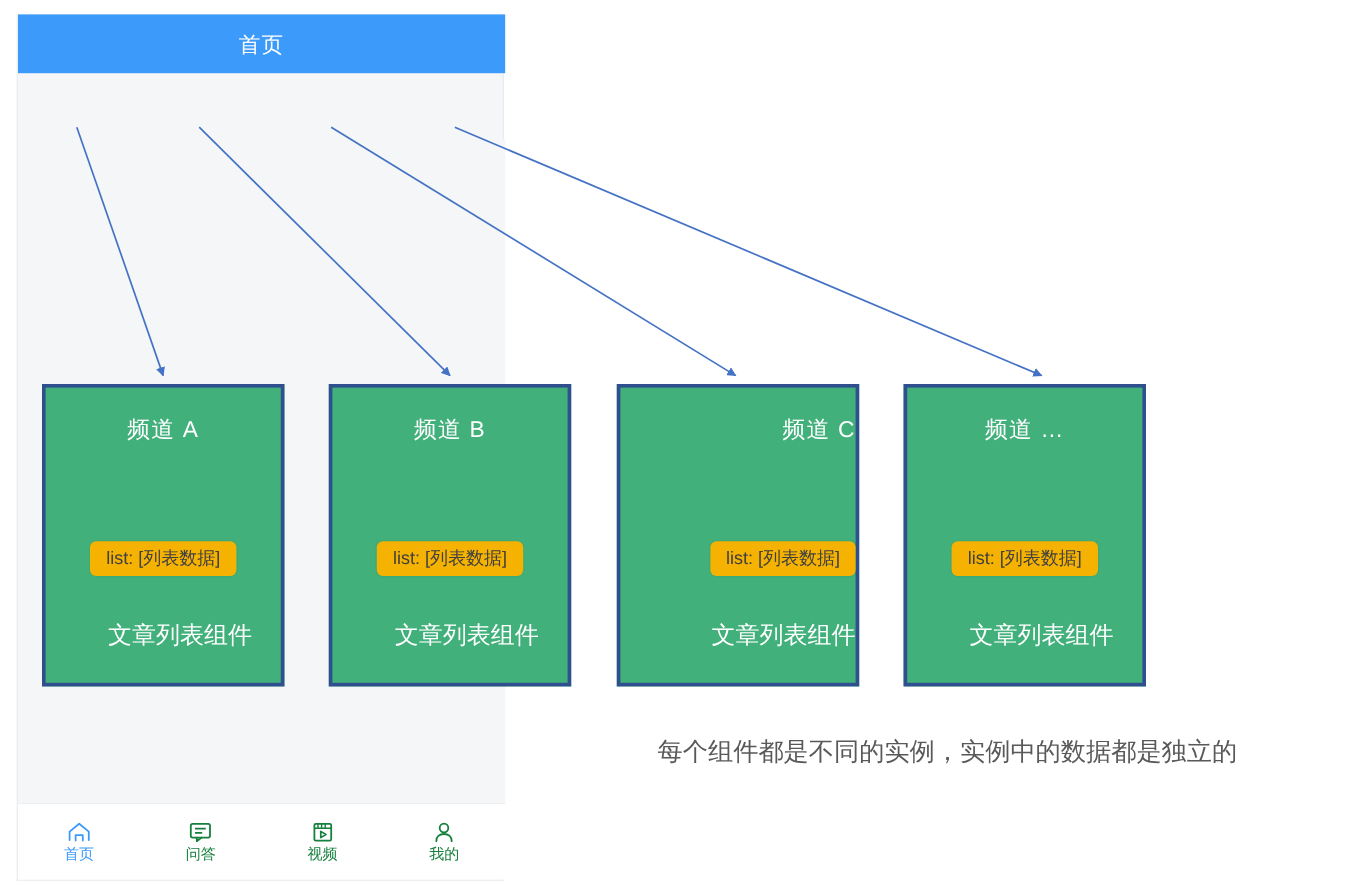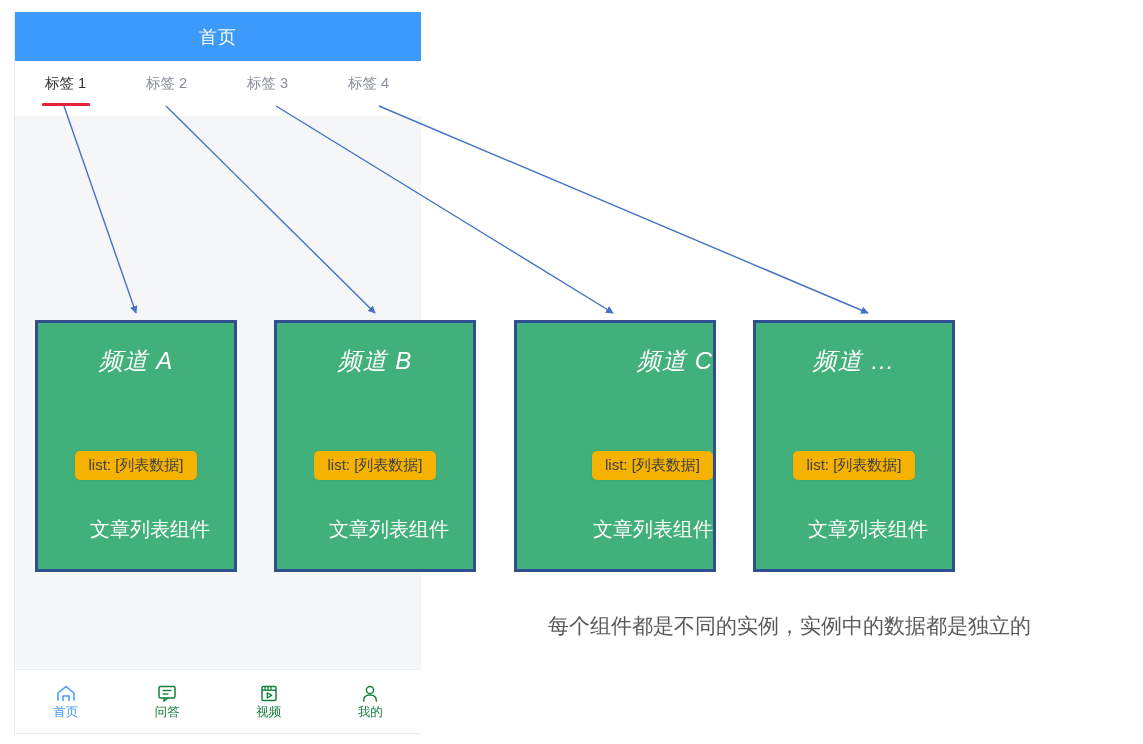--- a/index.html
+++ b/index.html
@@ -126,25 +126,24 @@
     background: #41b07b;
     border: 3px solid #2f4f8f;
     box-sizing: border-box;
     z-index: 5;
     display: flex;
     flex-direction: column;
     align-items: center;
   }
   .comp-card .card-title {
     color: #ffffff;
-    font-size: 24px;
+    font-size: 19px;
     margin-top: 22px;
     letter-spacing: 1px;
     white-space: nowrap;
-    font-style: italic;
   }
   .comp-card .card-badge {
     background: #f5b200;
     color: #404040;
     font-size: 15px;
     border-radius: 5px;
     padding: 5px 13px;
     position: absolute;
     top: 128px;
     white-space: nowrap;
@@ -188,35 +187,20 @@
 </style>
 </head>
 <body>
 
 <div id="phone-mock">
 
   <div id="app-header">
     <span class="title">首页</span>
   </div>
 
-  <div id="tab-bar">
-    <div class="tab-item active">
-      <span>标签 1</span>
-      <span class="tab-underline"></span>
-    </div>
-    <div class="tab-item">
-      <span>标签 2</span>
-    </div>
-    <div class="tab-item">
-      <span>标签 3</span>
-    </div>
-    <div class="tab-item">
-      <span>标签 4</span>
-    </div>
-  </div>
 
   <div id="phone-content"></div>
 
   <div id="bottom-nav">
     <div class="nav-item active">
       <span>
         <svg width="20" height="17" viewBox="0 0 20 17">
           <path d="M2 15 L2 8 L10 1.5 L18 8 L18 15" fill="none" stroke="currentColor" stroke-width="1.5" stroke-linejoin="round" stroke-linecap="round"></path>
           <path d="M7 15.5 L7 11 L13 11 L13 15.5" fill="none" stroke="currentColor" stroke-width="1.5" stroke-linejoin="round" stroke-linecap="round"></path>
         </svg>

